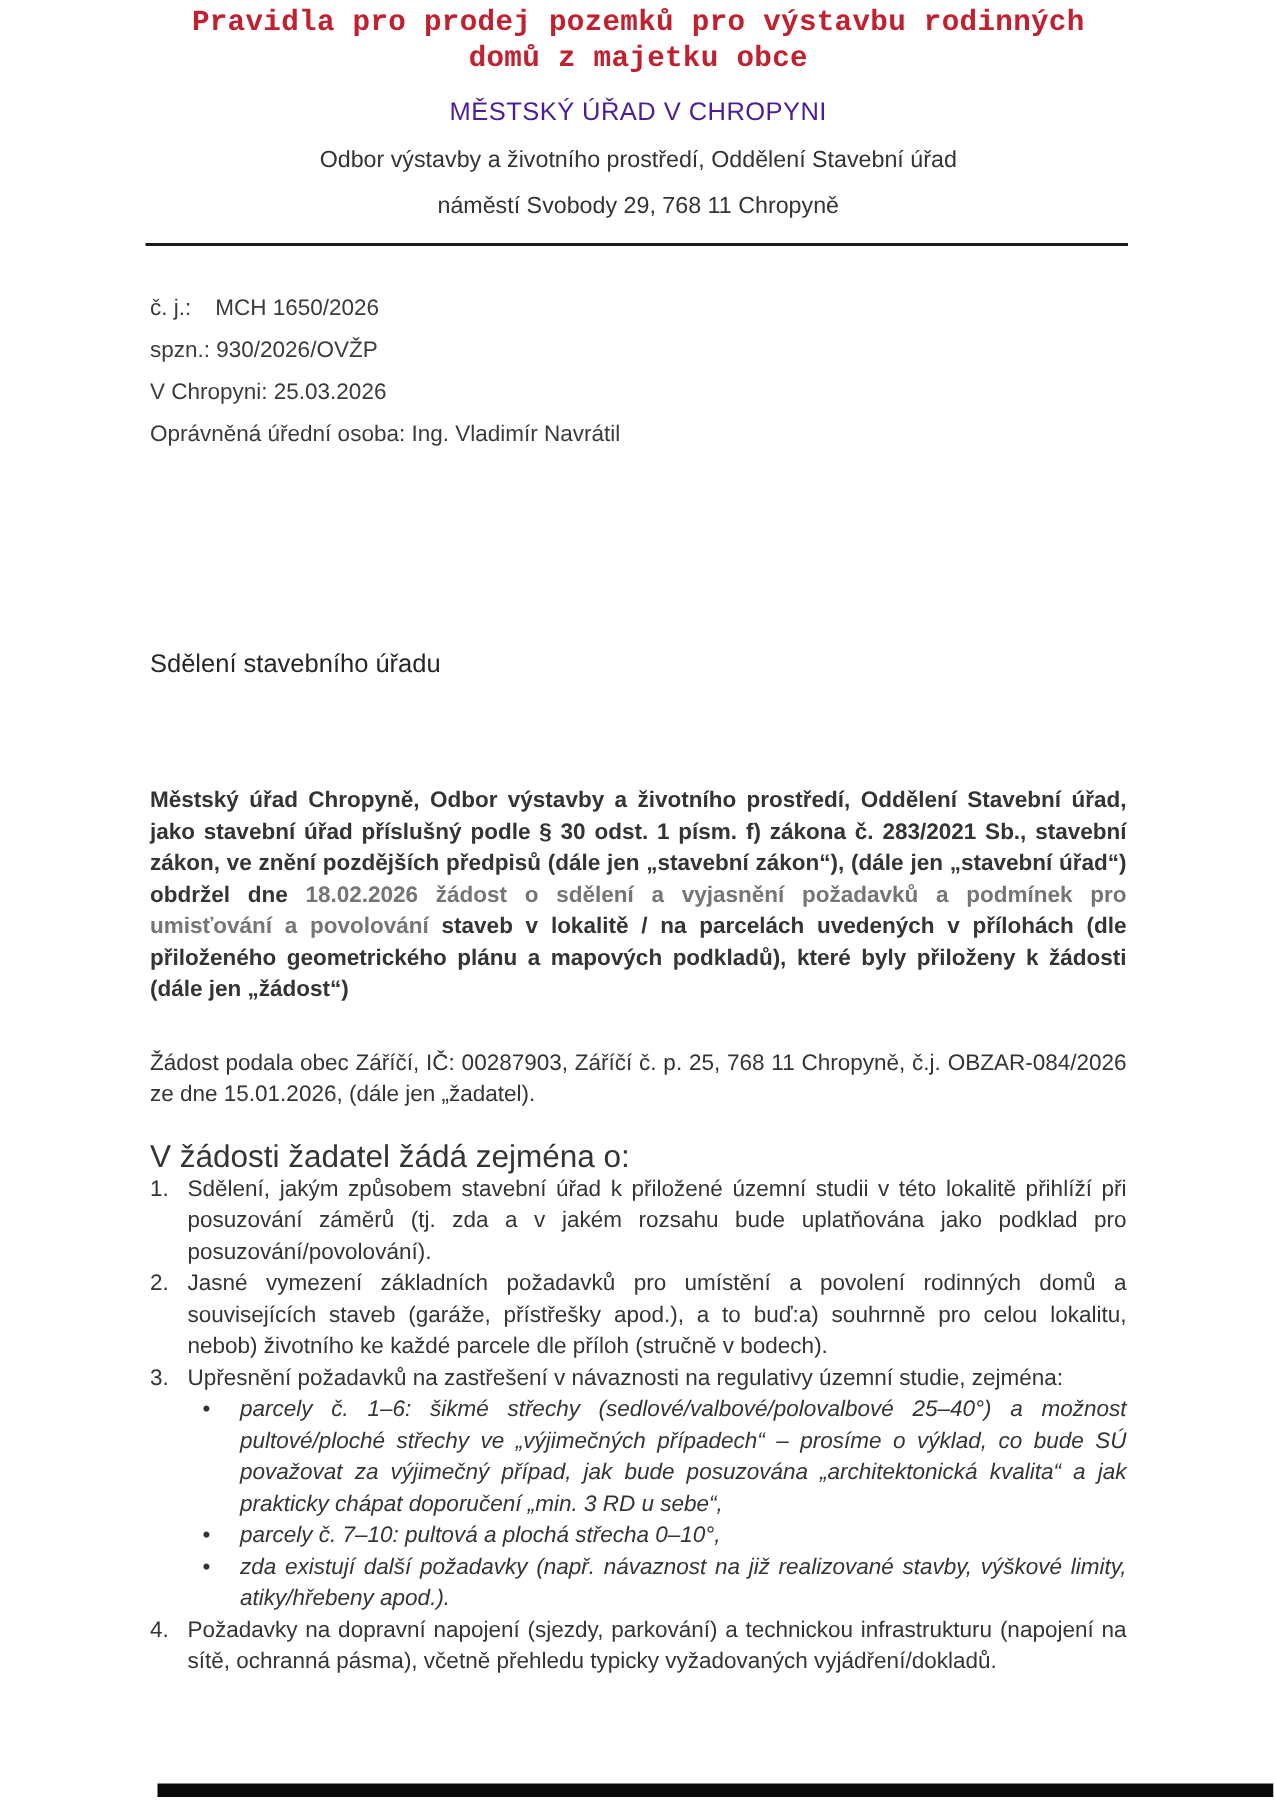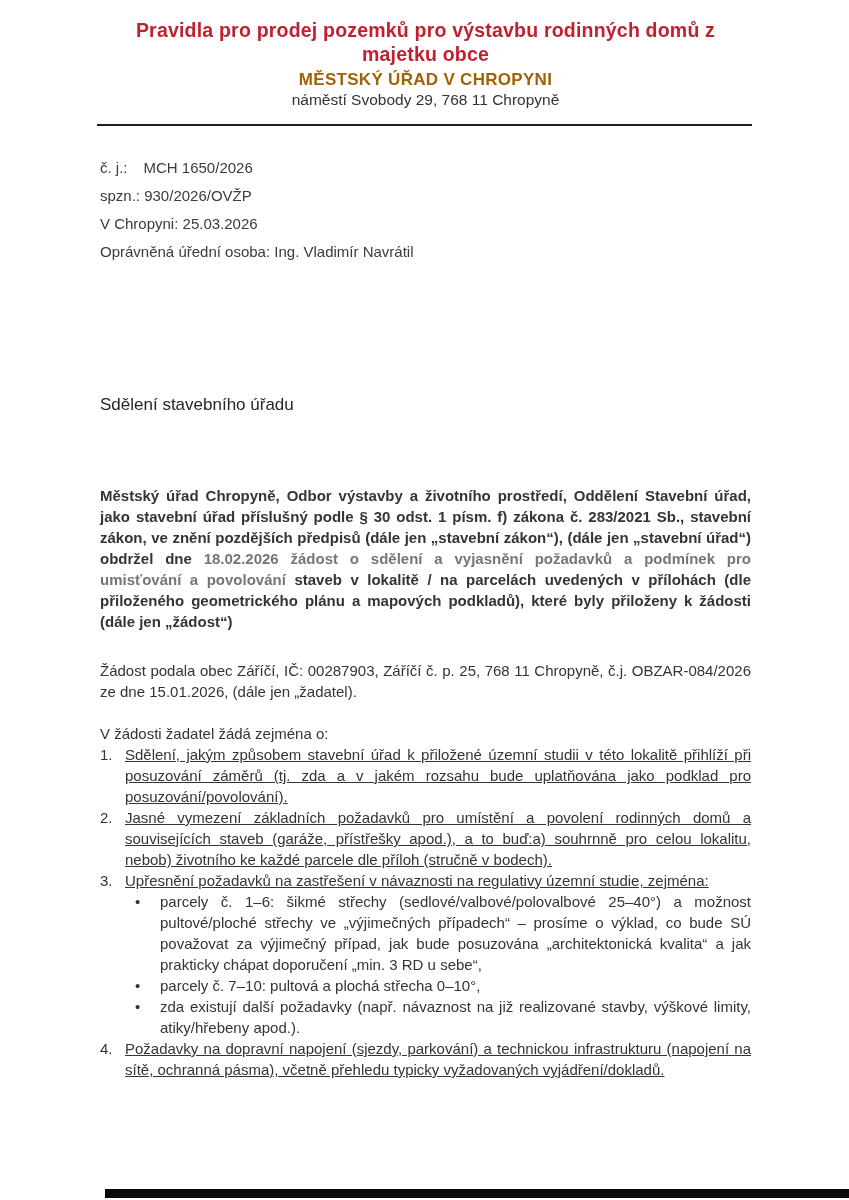--- a/index.html
+++ b/index.html
@@ -18,47 +18,47 @@
     font-family: "Liberation Sans", sans-serif;
     color: #2e2e2e;
   }
   .content {
     position: absolute;
     left: 100px;
     top: 0;
     width: 651px;
   }
   .red-title {
-    padding-top: 19px;
-    text-align: center;
-    font-family: Liberation Sans, sans-serif;
+    padding-top: 4px;
+    text-align: center;
+    font-family: Liberation Mono, monospace;
     font-weight: 700;
     font-size: 19.5px;
     line-height: 23.5px;
     color: #c2202e;
     letter-spacing: 0.2px;
   }
   .org-name {
-    margin-top: 4px;
-    text-align: center;
-    font-weight: 700;
+    margin-top: 14px;
+    text-align: center;
+    font-weight: 400;
     font-size: 17px;
     line-height: 20px;
-    color: #a16207;
+    color: #4c1d95;
     letter-spacing: 0.3px;
   }
   .org-dept {
     margin-top: 12px;
     text-align: center;
     font-size: 15.5px;
     line-height: 19px;
     color: #333333;
   }
   .org-addr {
-    margin-top: 0;
+    margin-top: 12px;
     text-align: center;
     font-size: 15.5px;
     line-height: 19px;
     color: #333333;
   }
   .rule {
     margin: 15px 0 0 -3px;
     width: 655px;
     height: 0;
     border: none;
@@ -86,59 +86,59 @@
     font-size: 15px;
     line-height: 21px;
     text-align: justify;
     color: #343434;
   }
   .p1 { margin-top: 69px; font-weight: bold; }
   .p2 { margin-top: 28px; }
   .gray-seg { color: #757575; }
   .list-intro {
     margin: 21px 0 0 0;
-    font-size: 15px;
+    font-size: 21px;
     line-height: 21px;
     color: #343434;
   }
   .num-item {
     display: flex;
     align-items: flex-start;
   }
   .num {
     flex: 0 0 25px;
     font-size: 15px;
     line-height: 21px;
     color: #343434;
   }
   .itxt {
     flex: 1 1 auto;
     font-size: 15px;
     line-height: 21px;
     text-align: justify;
     color: #343434;
-    text-decoration: underline;
   }
   .bullet-item {
     display: flex;
     align-items: flex-start;
     padding-left: 35px;
   }
   .blt {
     flex: 0 0 25px;
     font-size: 15px;
     line-height: 21px;
     color: #343434;
   }
   .btxt {
     flex: 1 1 auto;
     font-size: 15px;
     line-height: 21px;
     text-align: justify;
     color: #343434;
+    font-style: italic;
   }
   .bottom-bar {
     position: absolute;
     left: 105px;
     bottom: 2px;
     width: 744px;
     height: 9px;
     background: #0a0a0a;
   }
 </style>
@@ -146,20 +146,21 @@
 <body>
 
 <div class="doc">
   <div class="content">
 
     <div class="red-title">
       <div>Pravidla pro prodej pozemků pro výstavbu rodinných domů z majetku obce</div>
     </div>
 
     <div class="org-name">MĚSTSKÝ ÚŘAD V CHROPYNI</div>
+    <div class="org-dept">Odbor výstavby a životního prostředí, Oddělení Stavební úřad</div>
     <div class="org-addr">náměstí Svobody 29, 768 11 Chropyně</div>
 
     <hr class="rule">
 
     <div class="meta">
       <div class="meta-line"><span>č. j.:</span><span class="meta-ref-value">MCH 1650/2026</span></div>
       <div class="meta-line">spzn.: 930/2026/OVŽP</div>
       <div class="meta-line">V Chropyni: 25.03.2026</div>
       <div class="meta-line">Oprávněná úřední osoba: Ing. Vladimír Navrátil</div>
     </div>

